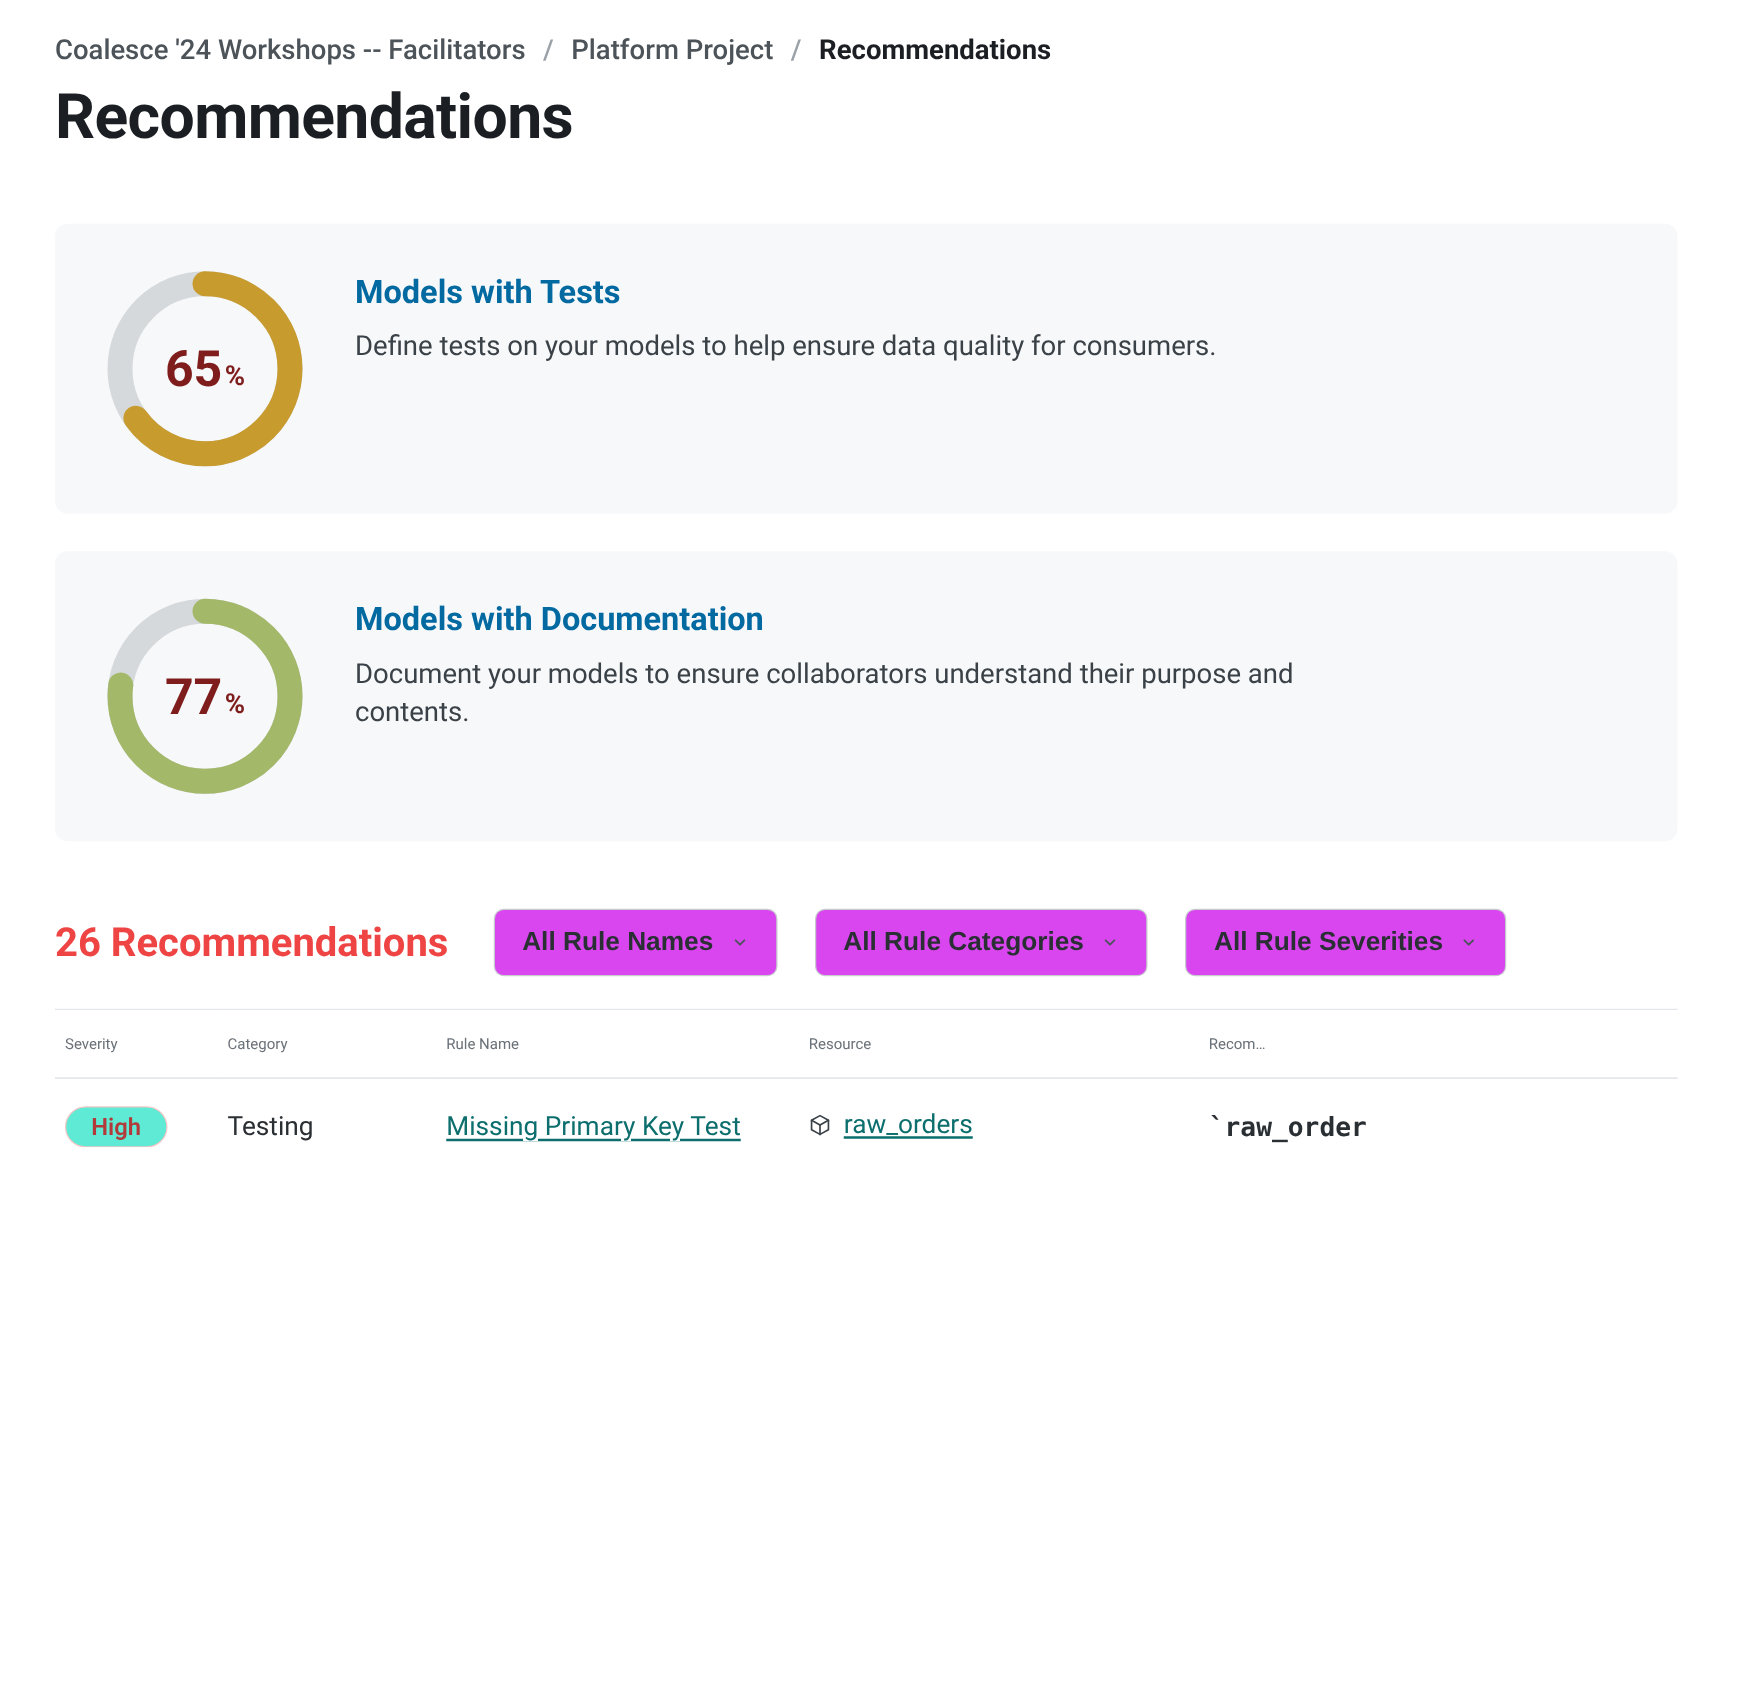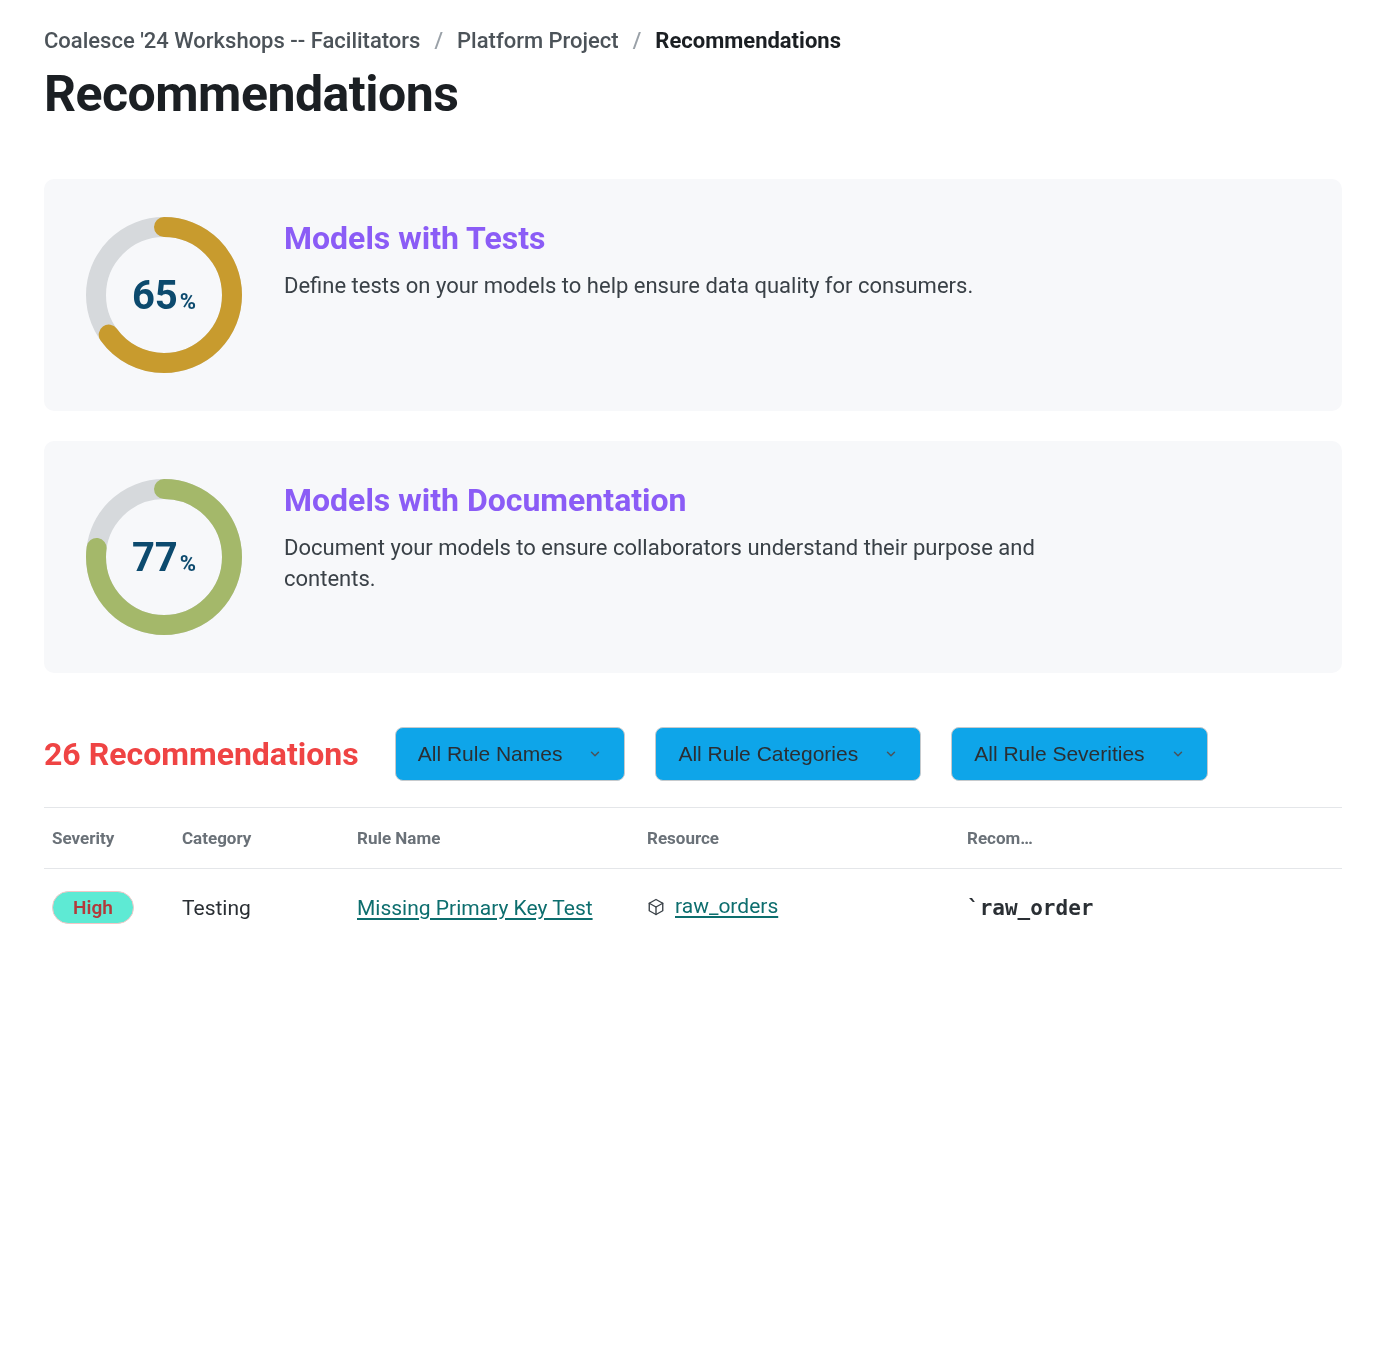--- a/index.html
+++ b/index.html
@@ -54,28 +54,28 @@
     flex-shrink: 0;
   }
   .gauge-wrap svg { transform: rotate(-90deg); }
   .gauge-label {
     position: absolute;
     inset: 0;
     display: flex;
     align-items: center;
     justify-content: center;
     font-weight: 700;
-    color: #0c4a6e;
+    color: #7f1d1d;
   }
   .gauge-label .num { font-size: 40px; }
   .gauge-label .pct { font-size: 22px; font-weight: 700; margin-left: 2px; margin-top: 12px; }
   .card-content h3 {
-    font-size: 32px;
-    font-weight: 700;
-    color: #8b5cf6;
+    font-size: 26px;
+    font-weight: 700;
+    color: #0369a1;
     margin-bottom: 14px;
     margin-top: 4px;
   }
   .card-content p {
     font-size: 22px;
     color: #3a4147;
     line-height: 1.4;
     max-width: 760px;
   }
   .rec-header {
@@ -88,42 +88,43 @@
   }
   .rec-header h2 {
     font-size: 32px;
     font-weight: 700;
     color: #ef4444;
     margin-right: 6px;
   }
   .filter-btn {
     display: inline-flex;
     align-items: center;
-    gap: 26px;
+    gap: 14px;
     border: 1.5px solid #c6cacd;
-    background: #0ea5e9;
+    background: #d946ef;
     border-radius: 8px;
     padding: 14px 22px;
     font-size: 21px;
     color: #2a2f34;
     cursor: pointer;
+    font-weight: bold;
   }
   .filter-btn .chev {
     width: 14px; height: 14px;
     display: inline-flex; align-items: center; justify-content: center;
   }
   table.rec-table {
     width: 100%;
     border-collapse: collapse;
     table-layout: fixed;
   }
   table.rec-table thead th {
     text-align: left;
-    font-size: 17px;
-    font-weight: 700;
+    font-size: 12px;
+    font-weight: 400;
     color: #6a7178;
     padding: 20px 8px;
     border-top: 1px solid #e4e6e9;
     border-bottom: 1px solid #e4e6e9;
     white-space: nowrap;
     overflow: hidden;
     text-overflow: ellipsis;
   }
   table.rec-table tbody td {
     padding: 22px 8px 0 8px;

